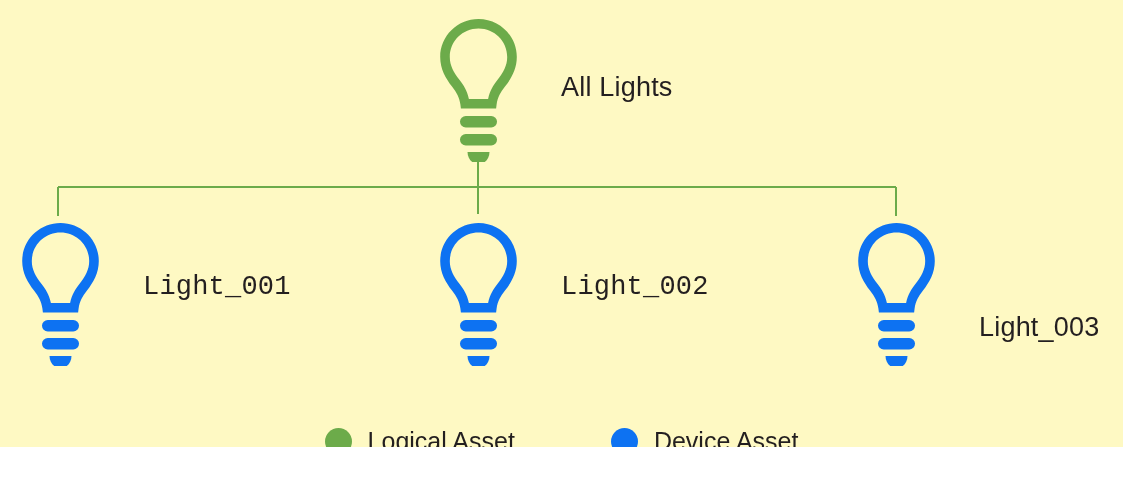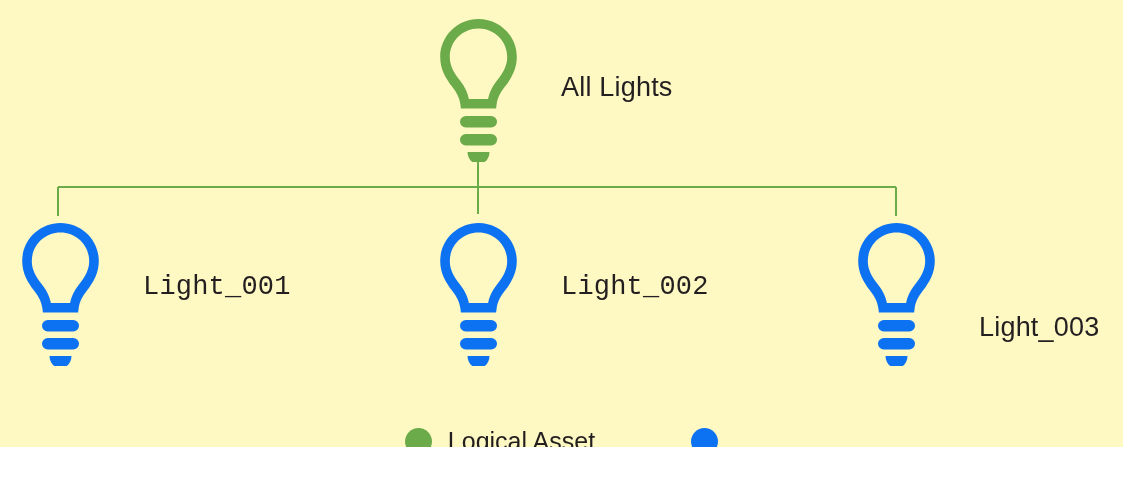--- a/index.html
+++ b/index.html
@@ -166,16 +166,17 @@
     <div class="node-label" style="left:979px; top:274px;margin-top:40px;">Light_003</div>
   </div>
 
   <div class="legend">
     <div class="legend-item">
       <span class="legend-dot" style="background:#6cab4a;"></span>
       <span class="legend-label">Logical Asset</span>
     </div>
     <div class="legend-item">
       <span class="legend-dot" style="background:#0d72f2;"></span>
+      <span class="legend-label">Device Asset</span>
     </div>
   </div>
 
 </div>
 
 </body></html>

